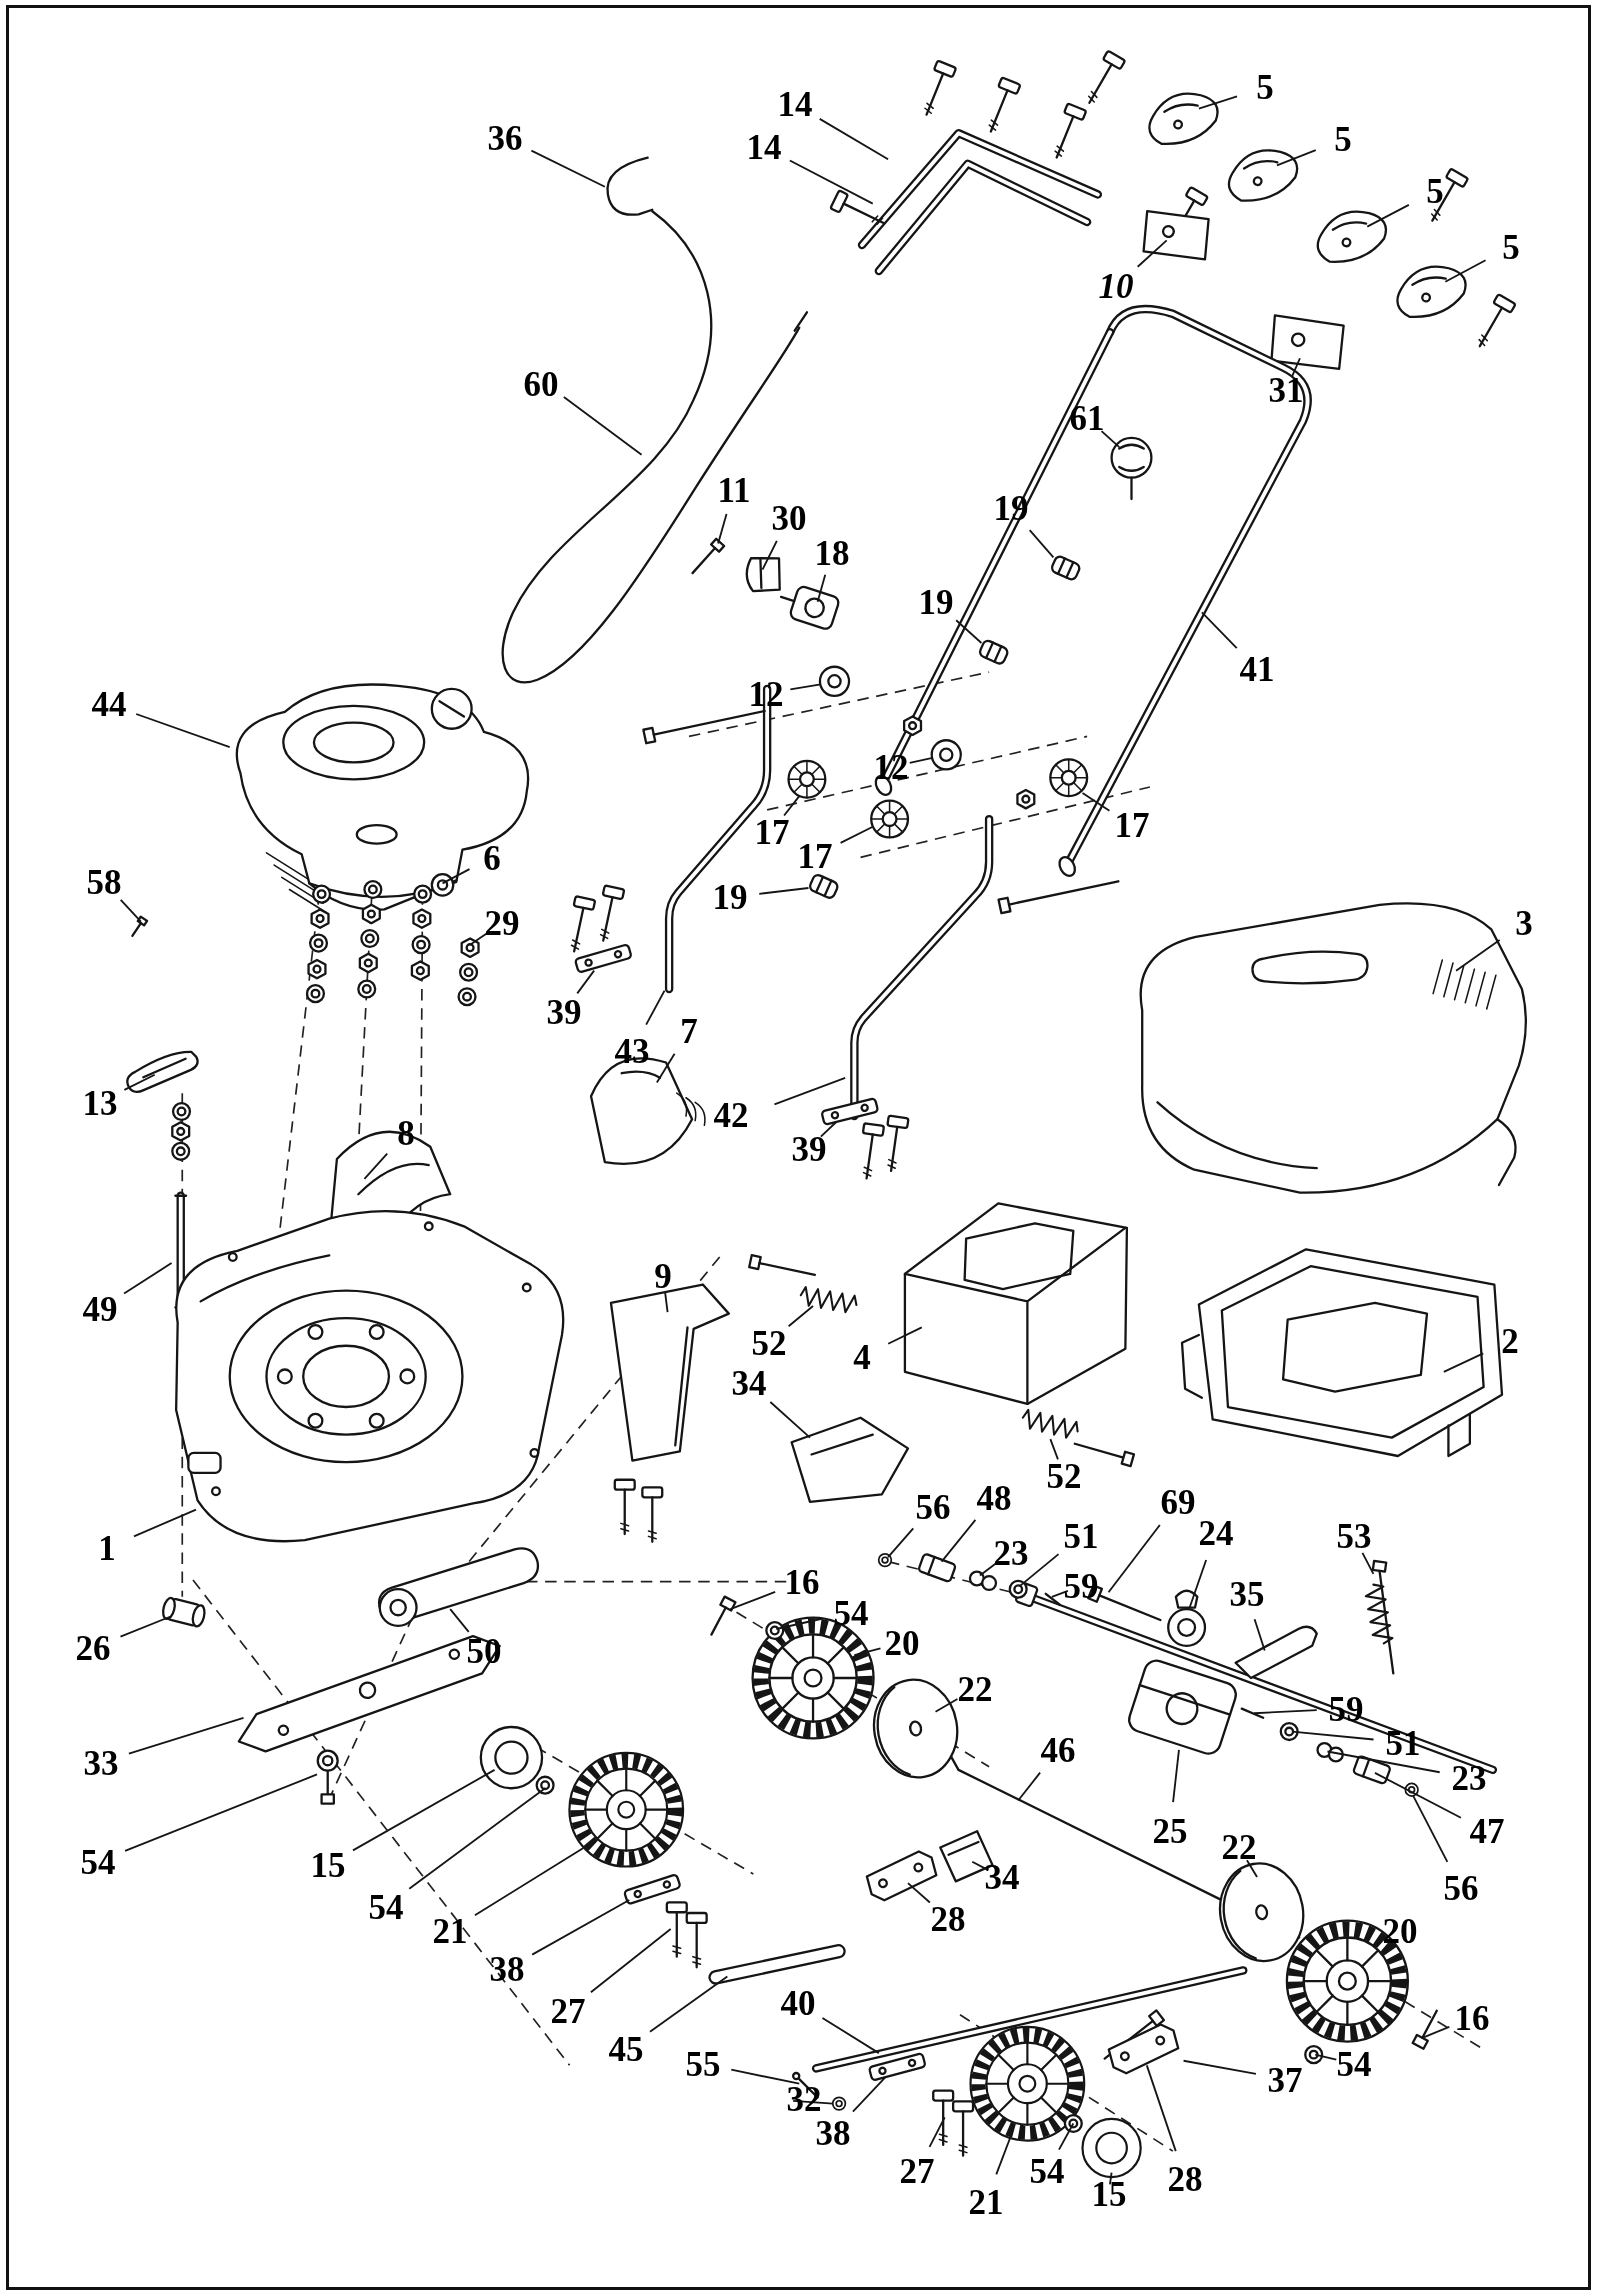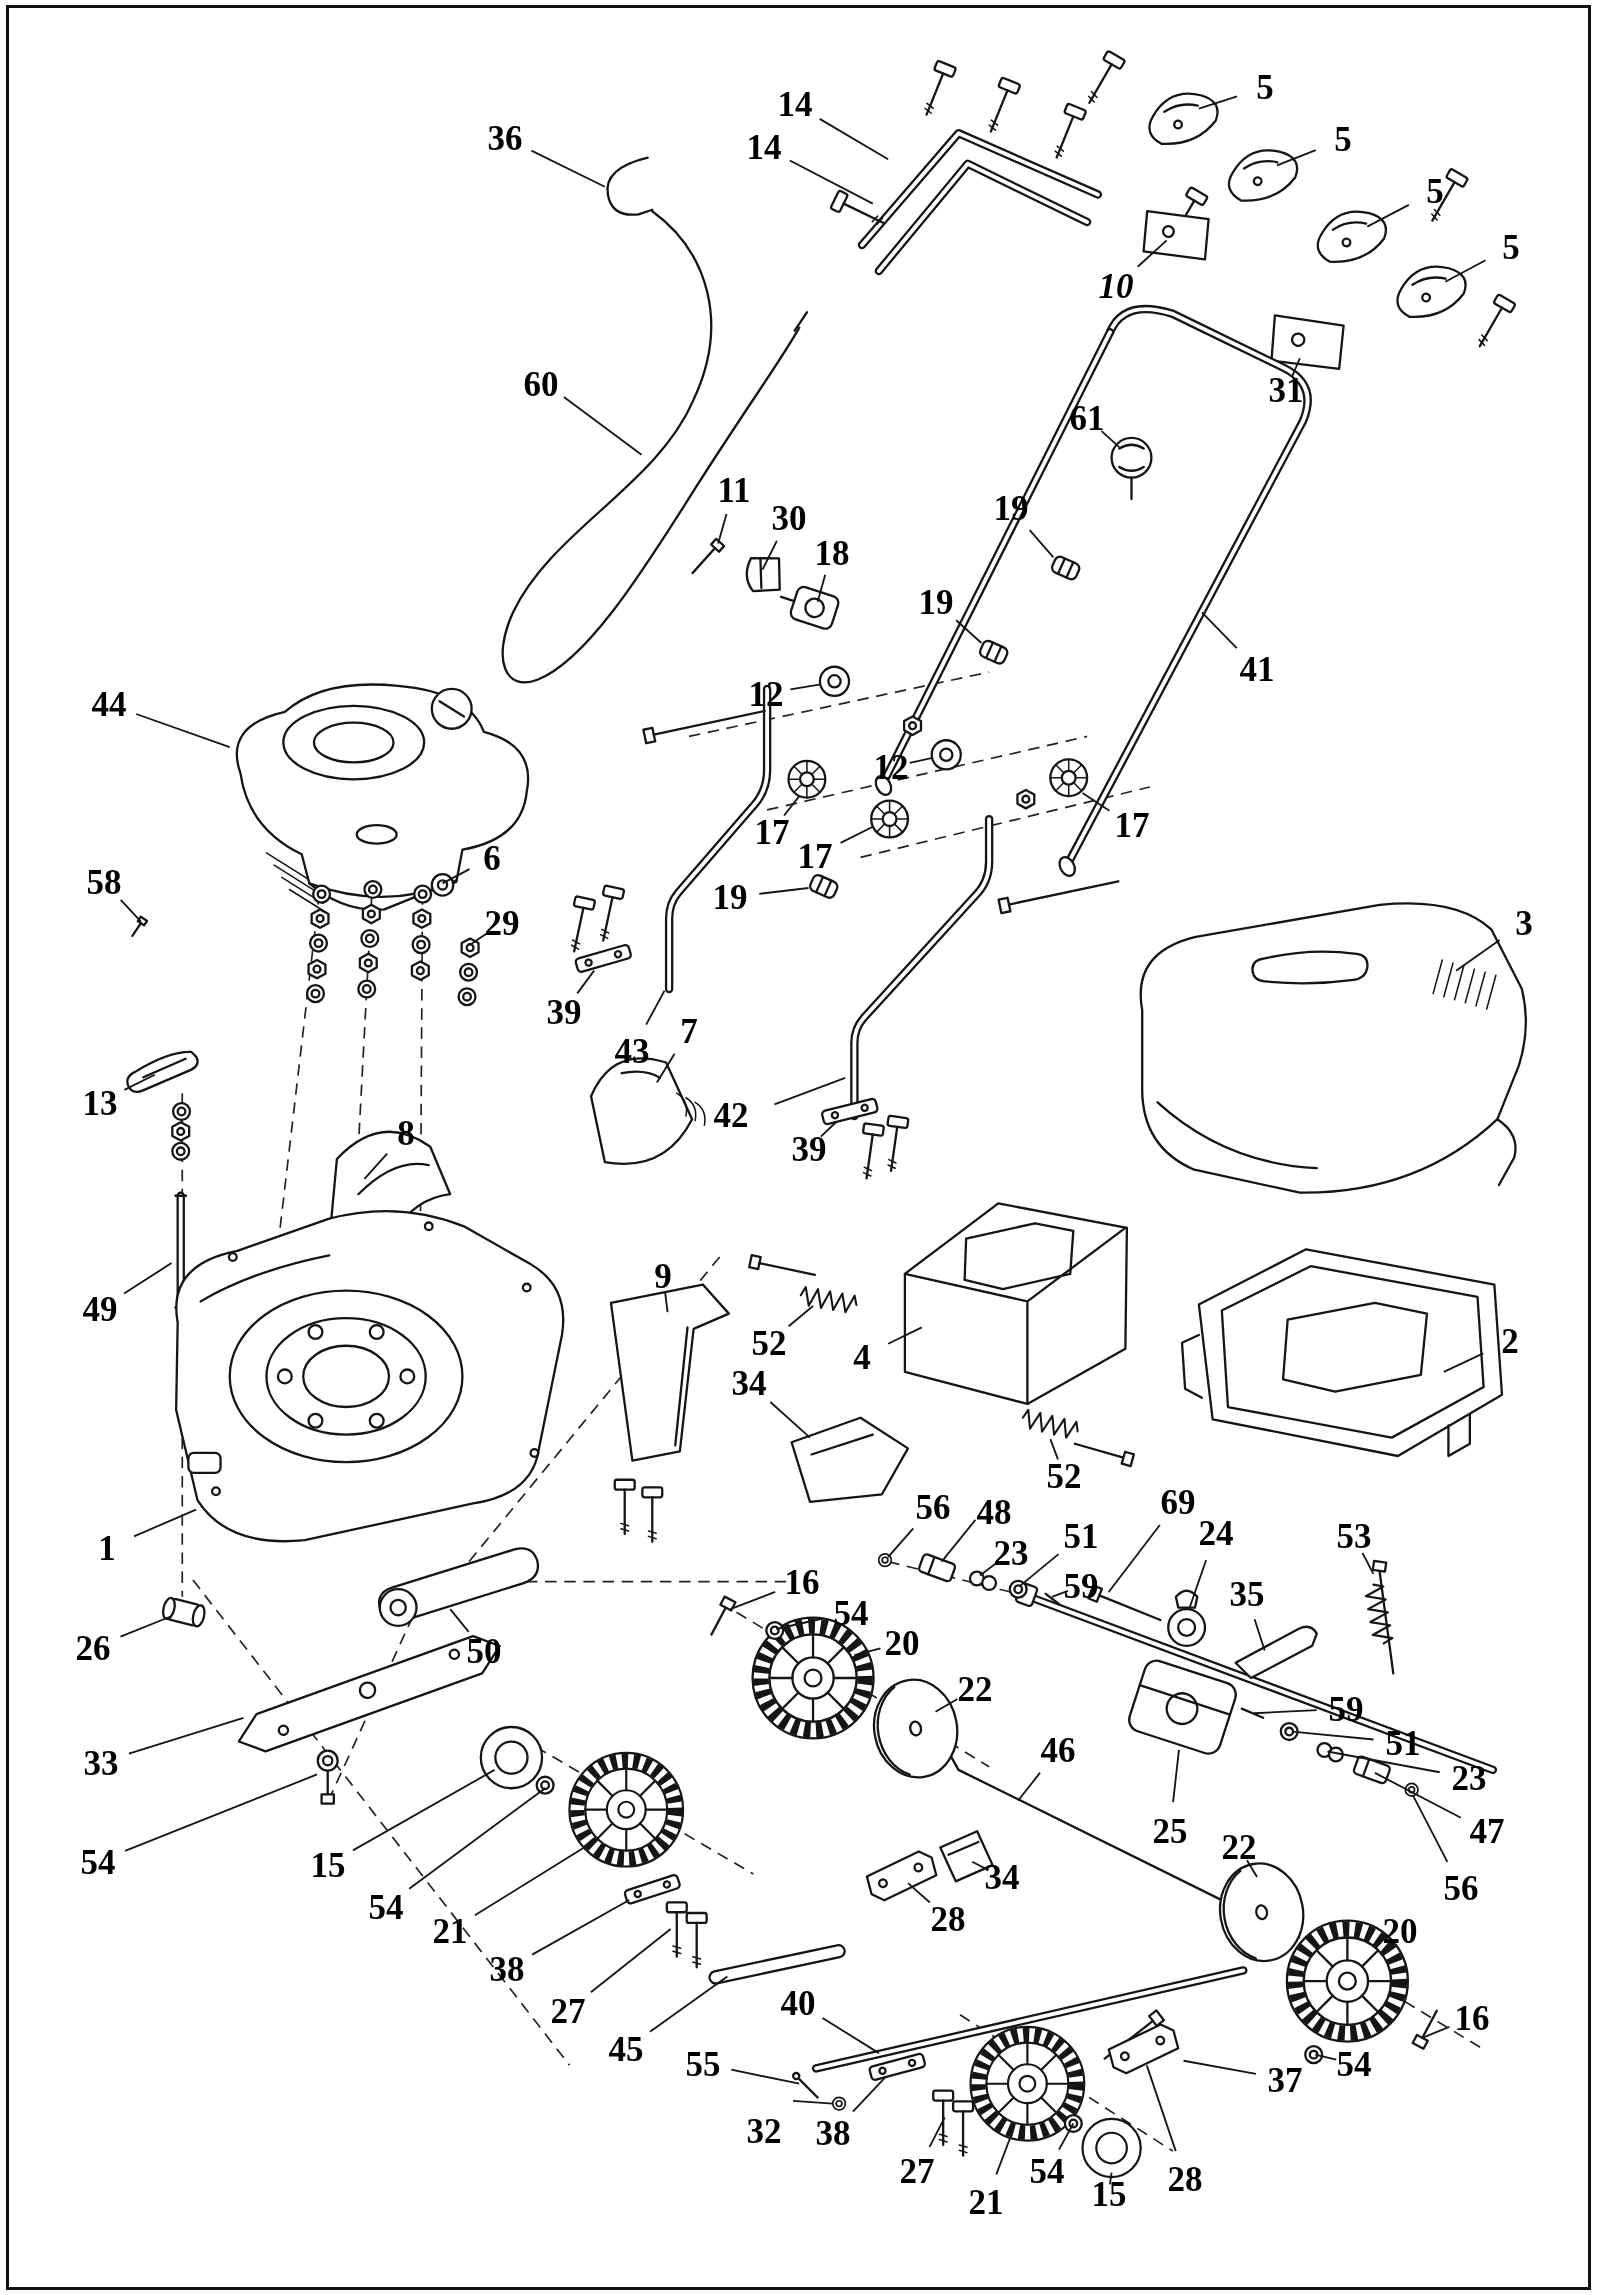--- a/index.html
+++ b/index.html
@@ -597,21 +597,21 @@
       <div class="callout" style="left: 406px; top: 1133px;">8</div>
       <div class="callout" style="left: 663px; top: 1276px;">9</div>
       <div class="callout" style="left: 100px; top: 1309px;">49</div>
       <div class="callout" style="left: 769px; top: 1343px;">52</div>
       <div class="callout" style="left: 862px; top: 1357px;">4</div>
       <div class="callout" style="left: 749px; top: 1383px;">34</div>
       <div class="callout" style="left: 1510px; top: 1341px;">2</div>
       <div class="callout" style="left: 1064px; top: 1476px;">52</div>
       <div class="callout" style="left: 107px; top: 1548px;">1</div>
       <div class="callout" style="left: 933px; top: 1507px;">56</div>
-      <div class="callout" style="left: 994px; top: 1498px; margin-top: 14px;">48</div>
+      <div class="callout" style="left: 994px; top: 1498px;">48</div>
       <div class="callout" style="left: 1011px; top: 1553px;">23</div>
       <div class="callout" style="left: 1081px; top: 1536px;">51</div>
       <div class="callout" style="left: 1178px; top: 1502px;">69</div>
       <div class="callout" style="left: 1216px; top: 1533px;">24</div>
       <div class="callout" style="left: 1354px; top: 1536px;">53</div>
       <div class="callout" style="left: 1081px; top: 1586px;">59</div>
       <div class="callout" style="left: 1247px; top: 1594px;">35</div>
       <div class="callout" style="left: 802px; top: 1582px;">16</div>
       <div class="callout" style="left: 851px; top: 1613px;">54</div>
       <div class="callout" style="left: 93px; top: 1648px;">26</div>
@@ -634,21 +634,21 @@
       <div class="callout" style="left: 450px; top: 1931px;">21</div>
       <div class="callout" style="left: 948px; top: 1919px;">28</div>
       <div class="callout" style="left: 1400px; top: 1931px;">20</div>
       <div class="callout" style="left: 507px; top: 1969px;">38</div>
       <div class="callout" style="left: 568px; top: 2011px;">27</div>
       <div class="callout" style="left: 798px; top: 2003px;">40</div>
       <div class="callout" style="left: 626px; top: 2049px;">45</div>
       <div class="callout" style="left: 1472px; top: 2018px;">16</div>
       <div class="callout" style="left: 703px; top: 2064px;">55</div>
       <div class="callout" style="left: 1285px; top: 2080px;">37</div>
-      <div class="callout" style="left: 764px; top: 2099px; margin-top: 32px;">32</div>
+      <div class="callout" style="left: 804px; top: 2099px;">32</div>
       <div class="callout" style="left: 1354px; top: 2064px;">54</div>
       <div class="callout" style="left: 833px; top: 2133px;">38</div>
       <div class="callout" style="left: 917px; top: 2171px;">27</div>
       <div class="callout" style="left: 986px; top: 2202px;">21</div>
       <div class="callout" style="left: 1047px; top: 2171px;">54</div>
       <div class="callout" style="left: 1109px; top: 2194px;">15</div>
       <div class="callout" style="left: 1185px; top: 2179px;">28</div>
     </div>
 </div>
 

